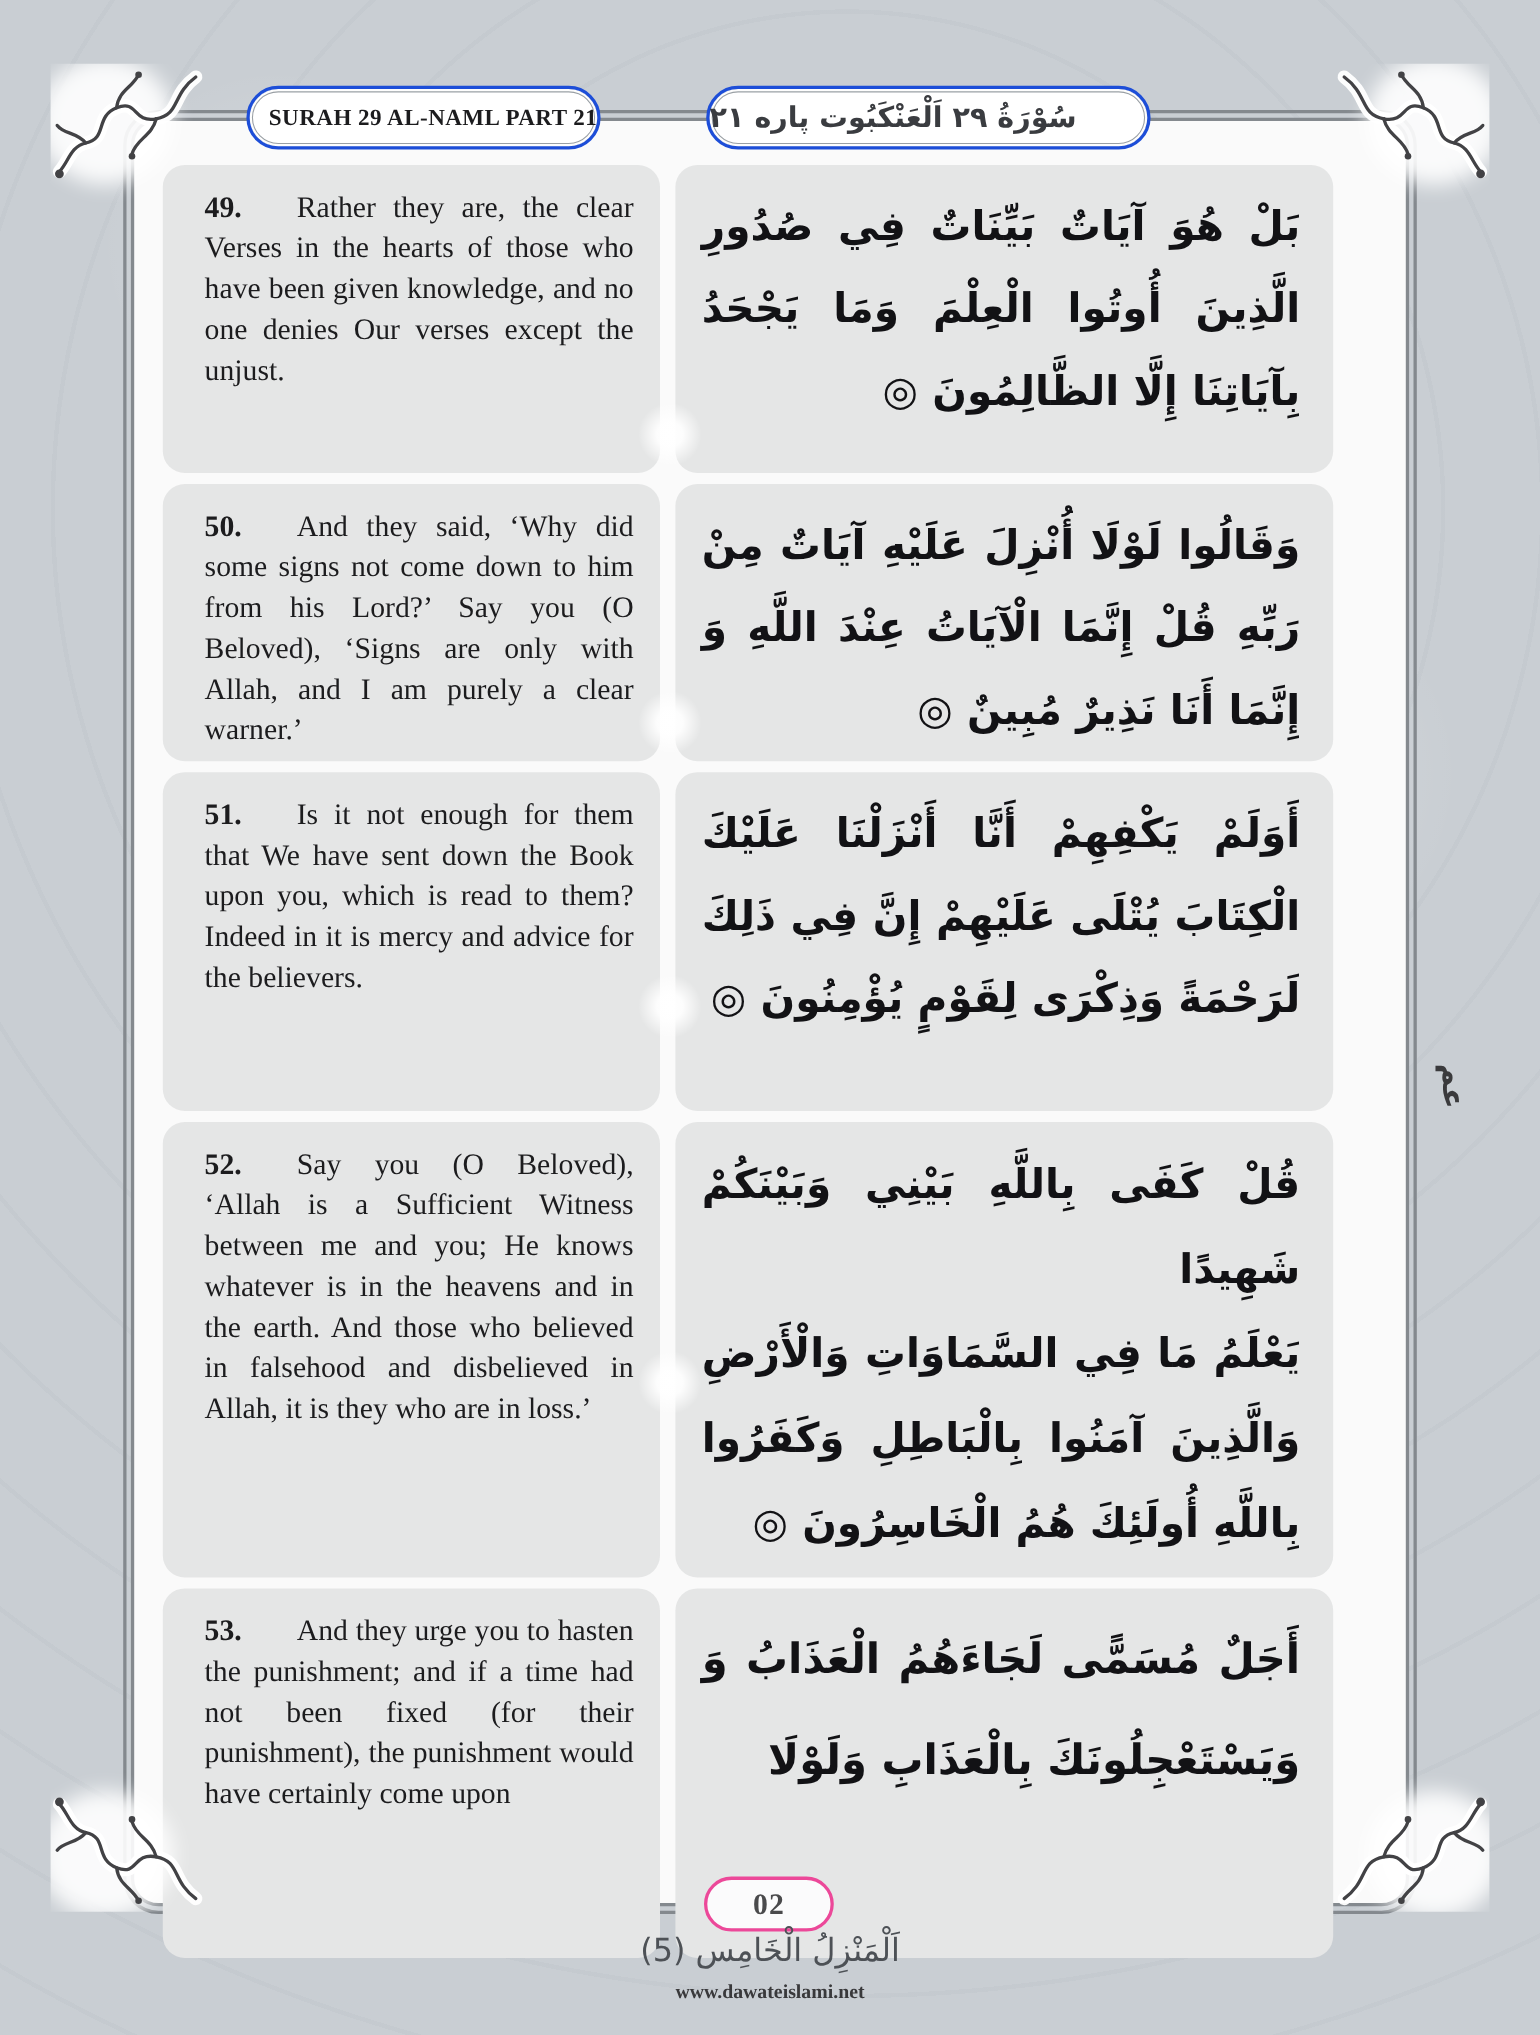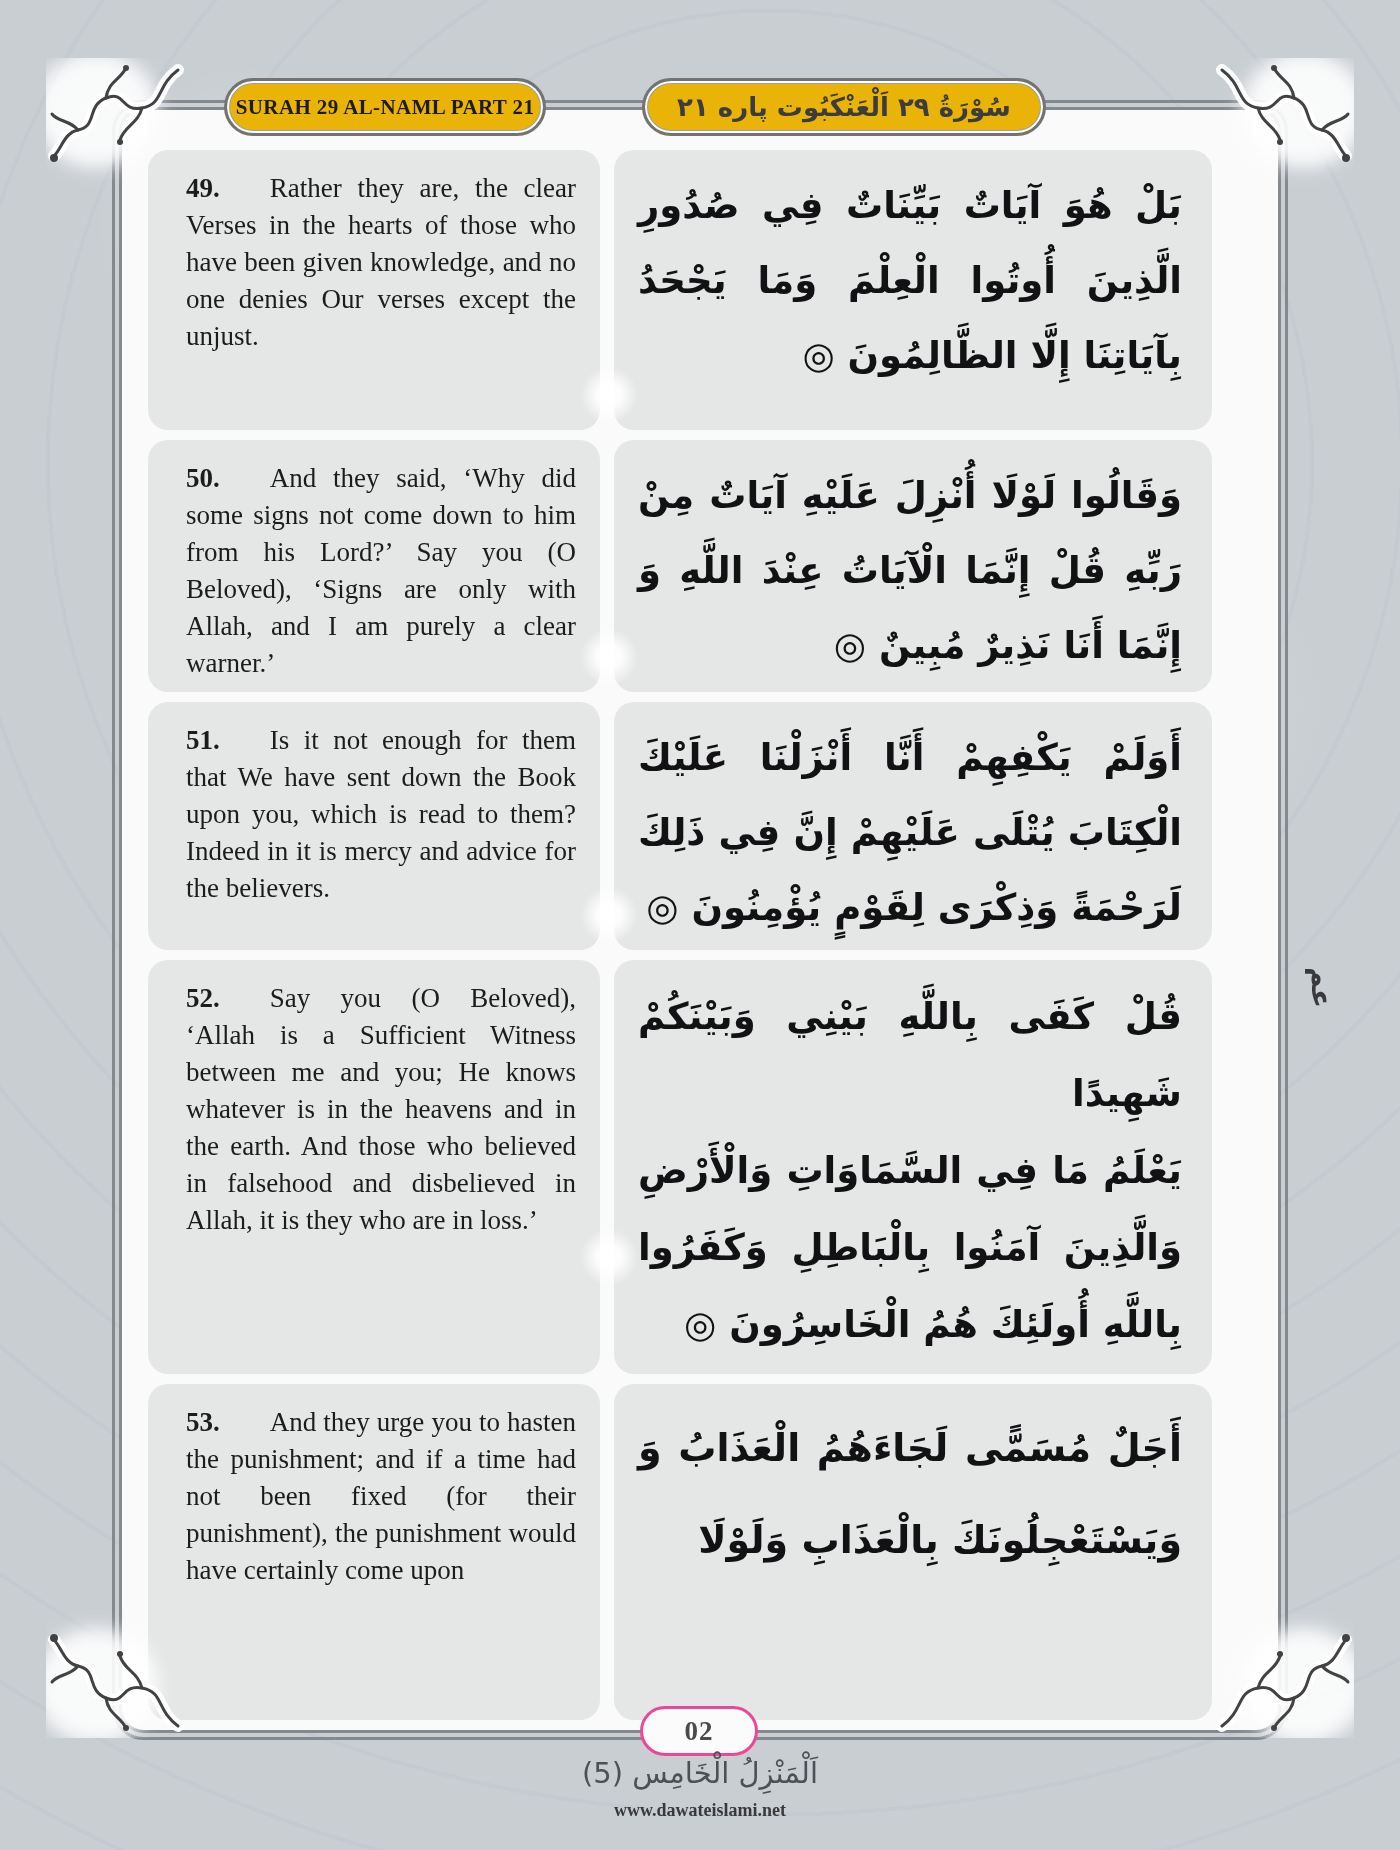--- a/index.html
+++ b/index.html
@@ -17,38 +17,38 @@
   .page-inner{
     position:absolute;left:120px;top:108px;width:1160px;height:1624px;
     background:#fafafa;border-radius:26px;
   }
   .frame{
     position:absolute;left:112px;top:100px;width:1176px;height:1640px;
     border:10px double #84898e;border-radius:32px;box-sizing:border-box;
     pointer-events:none;
   }
   .pill{
-    position:absolute;background:#eab308;border:3px solid #737373;border-radius:30px;
+    position:absolute;background:#ffffff;border:3px solid #1d4ed8;border-radius:30px;
     box-shadow:inset 0 0 0 2px #fdfdfd, inset 0 0 0 3px #9aa0a5;
-    display:flex;align-items:center;justify-content:center;z-index:5;box-sizing:border-box;
+    display:flex;align-items:center;justify-content:flex-end;z-index:5;box-sizing:border-box;
   }
   .pill-en{left:224px;top:78px;width:322px;height:58px;
     font-weight:bold;font-size:21px;letter-spacing:.4px;}
   .pill-ar{left:642px;top:78px;width:404px;height:58px;
     font-family:"DejaVu Sans",sans-serif;font-weight:bold;font-size:26px;direction:rtl;color:#3a3c40;}
   .content{position:absolute;left:148px;top:150px;width:1064px;z-index:3;}
   .vrow{display:flex;gap:14px;margin-bottom:10px;}
   .cell{background:#e5e6e6;border-radius:20px;box-sizing:border-box;}
   .en-cell{width:452px;padding:20px 24px 0 38px;
     font-size:27px;line-height:37px;text-align:justify;}
   .ar-cell{flex:1;padding:18px 30px 0 24px;direction:rtl;
     font-family:"DejaVu Sans",sans-serif;font-weight:bold;color:#121215;}
   .ar-line{font-size:37px;text-align:justify;text-align-last:justify;}
   .ar-cell .ar-line:last-child{text-align-last:right;}
-  .r1{height:280px}.r2{height:252px}.r3{height:248px}.r4{height:414px}.r5{height:336px}
+  .r1{height:280px}.r2{height:252px}.r3{height:308px}.r4{height:414px}.r5{height:336px}
   .r1 .ar-line,.r2 .ar-line,.r3 .ar-line{line-height:75px;}
   .r4 .ar-line{line-height:77px;}
   .r5 .ar-line{line-height:92px;font-size:38px;}
   .vnum{font-weight:bold;margin-right:50px;}
   .flare{
     position:absolute;width:60px;height:60px;z-index:4;pointer-events:none;
     background:radial-gradient(circle,#ffffff 0%,rgba(255,255,255,.9) 28%,rgba(255,255,255,0) 68%);
   }
   .margin-marker{
     position:absolute;left:1294px;top:928px;height:120px;width:44px;

